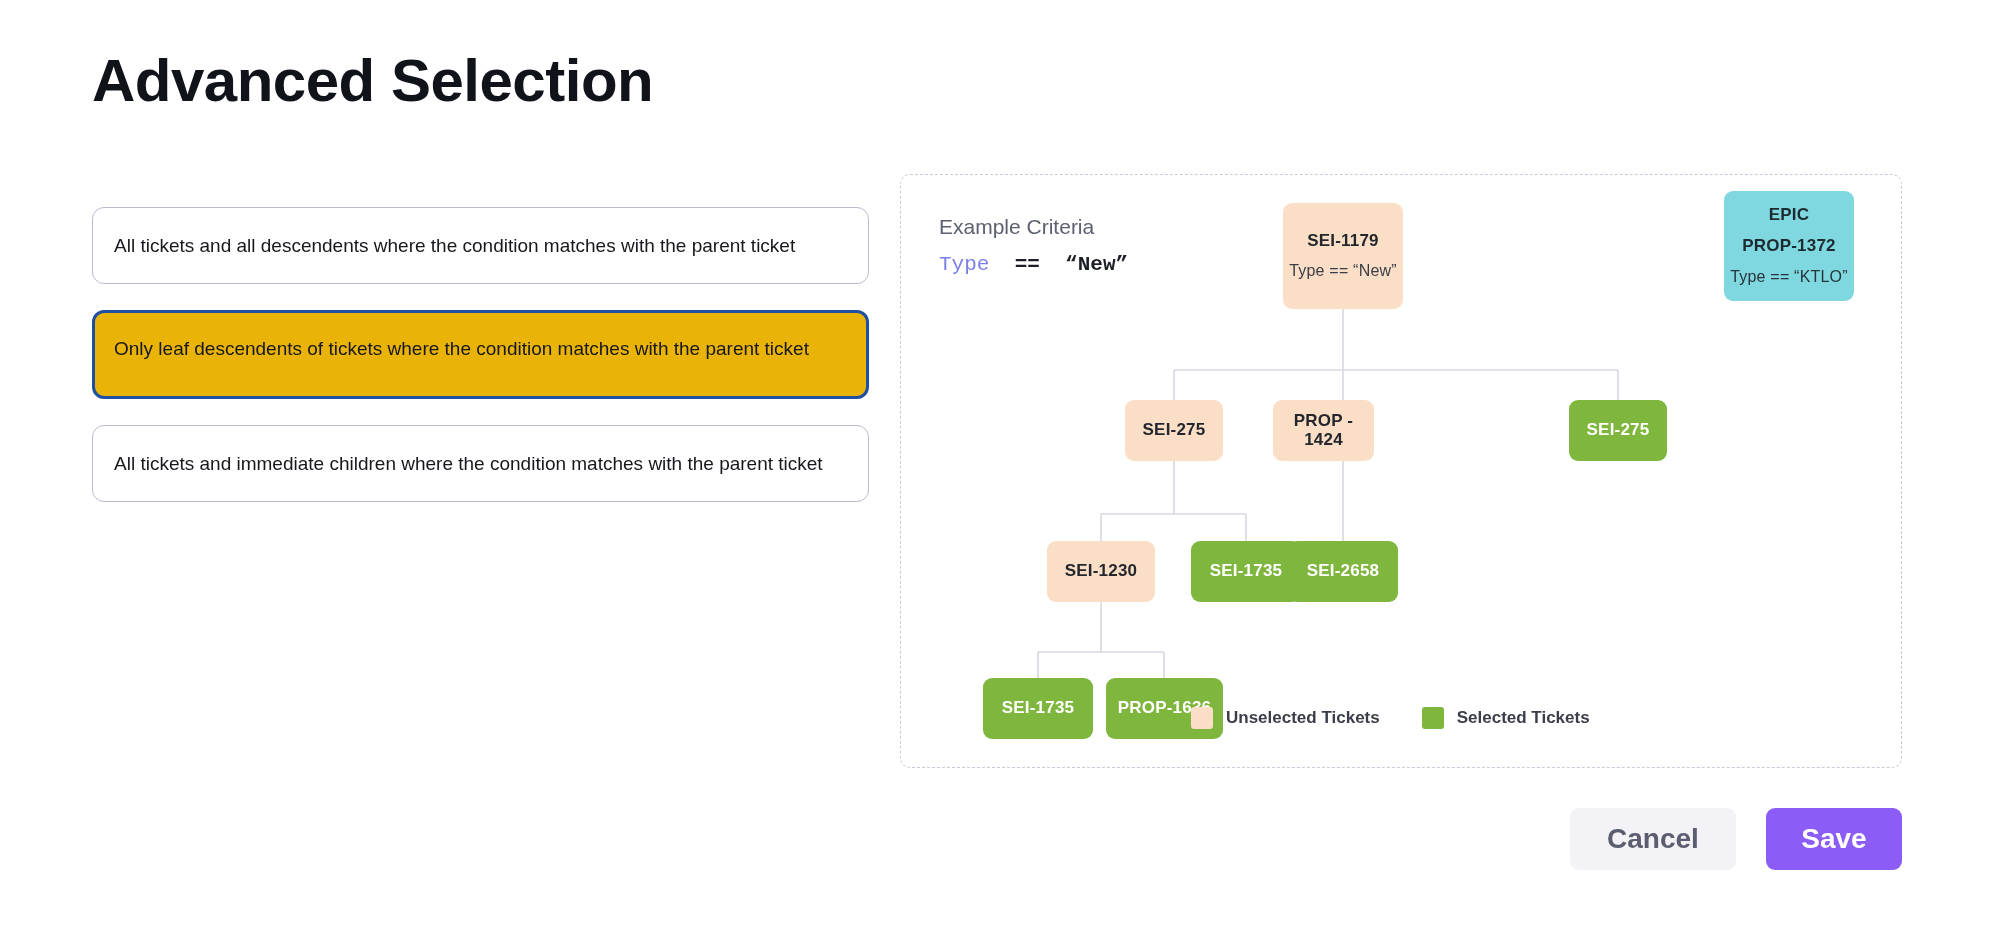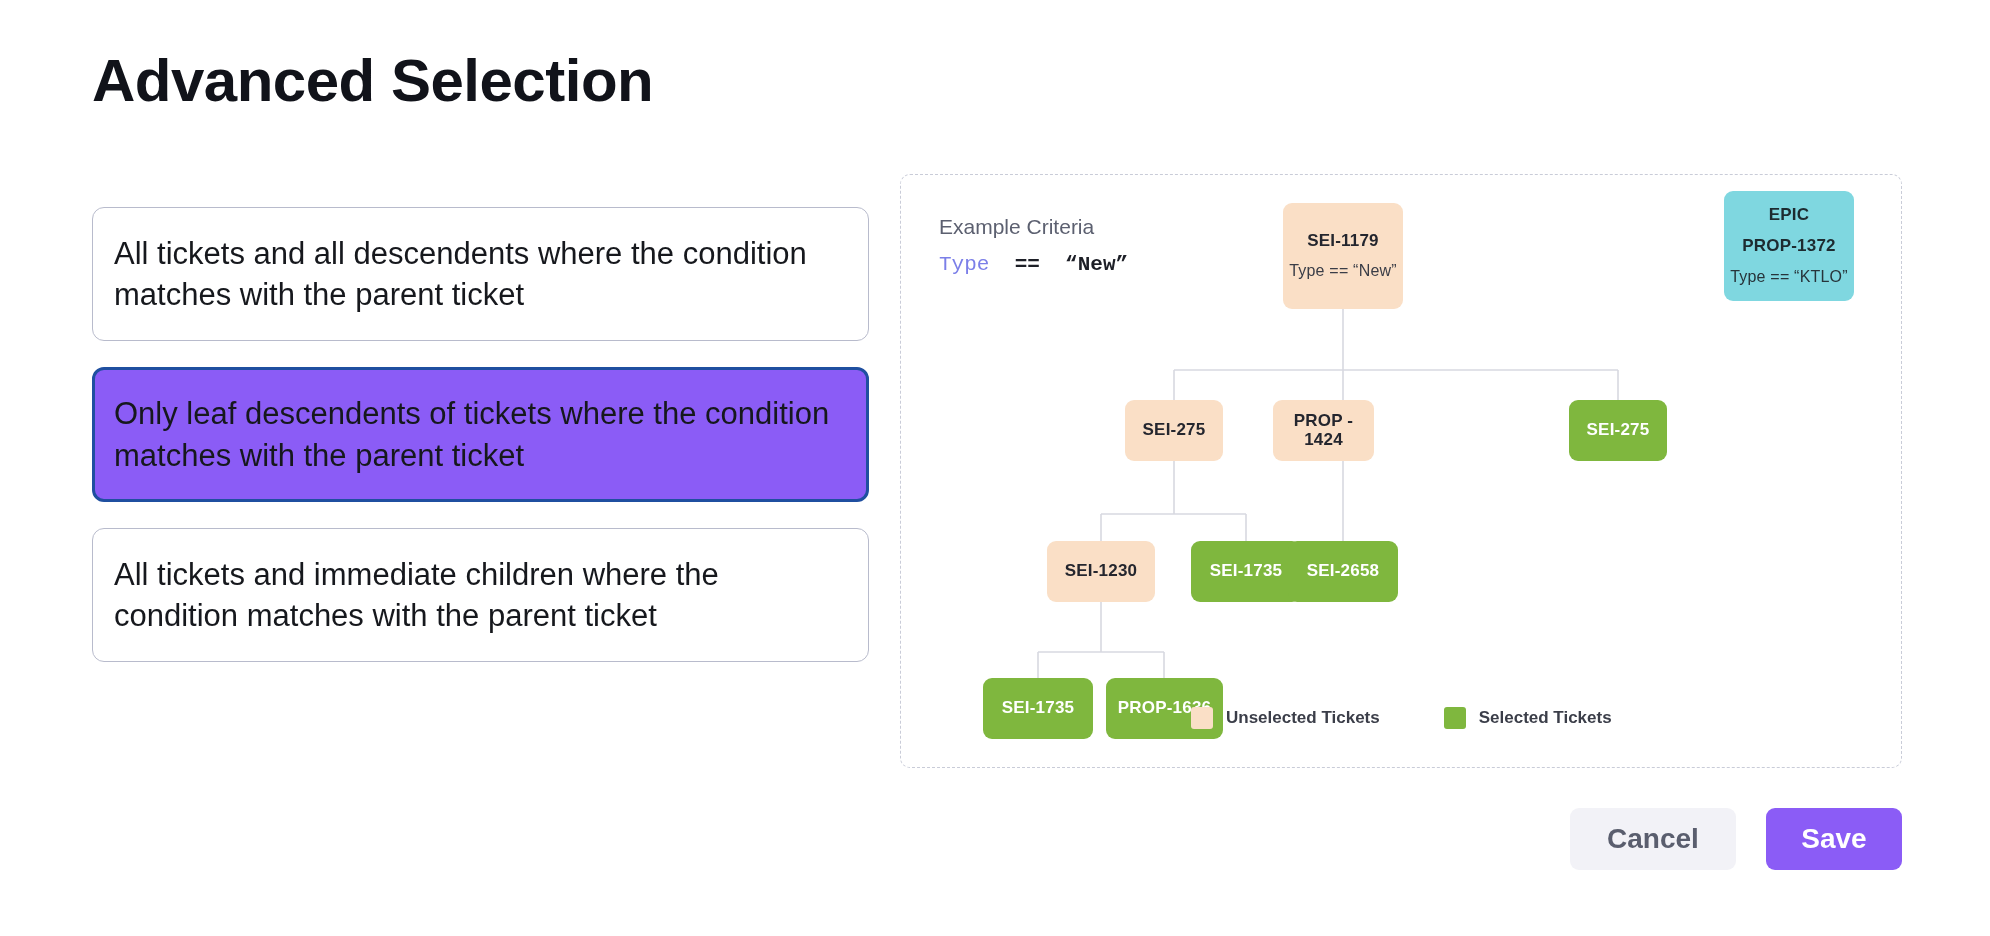--- a/index.html
+++ b/index.html
@@ -36,29 +36,29 @@
     display: flex;
     flex-direction: column;
     gap: 26px;
   }
   .option-card {
     box-sizing: border-box;
     border: 1px solid #b8bbcc;
     border-radius: 12px;
     background: #ffffff;
     padding: 25px 22px 25px 21px;
-    font-size: 31px;
+    font-size: 19px;
     line-height: 1.33;
     color: #16181d;
     cursor: pointer;
   }
   .option-card.selected {
     border: 3px solid #1f4fa0;
-    background: #8b5cf6;
-    padding: 23px 20px 23px 19px;
+    background: #eab308;
+    padding: 23px 20px 34px 19px;
   }
 
   
   .diagram-panel {
     position: absolute;
     left: 900px;
     top: 174px;
     width: 1002px;
     height: 594px;
     box-sizing: border-box;
@@ -121,21 +121,21 @@
   .node.epic       { background: #7fd7e0; color: #1d2b30; }
   .node.epic .nsub { color: #27343a; }
 
   
   .legend {
     position: absolute;
     left: 290px;
     bottom: 38px;
     display: flex;
     align-items: flex-start;
-    gap: 64px;
+    gap: 42px;
     font-size: 17px;
     color: #3b3e49;
     font-weight: bold;
   }
   .legend-item { display: flex; align-items: center; gap: 13px; }
   .swatch { width: 22px; height: 22px; border-radius: 3px; }
   .swatch.unselected { background: #fadfc6; }
   .swatch.selected   { background: #7fb73e; }
 
   

